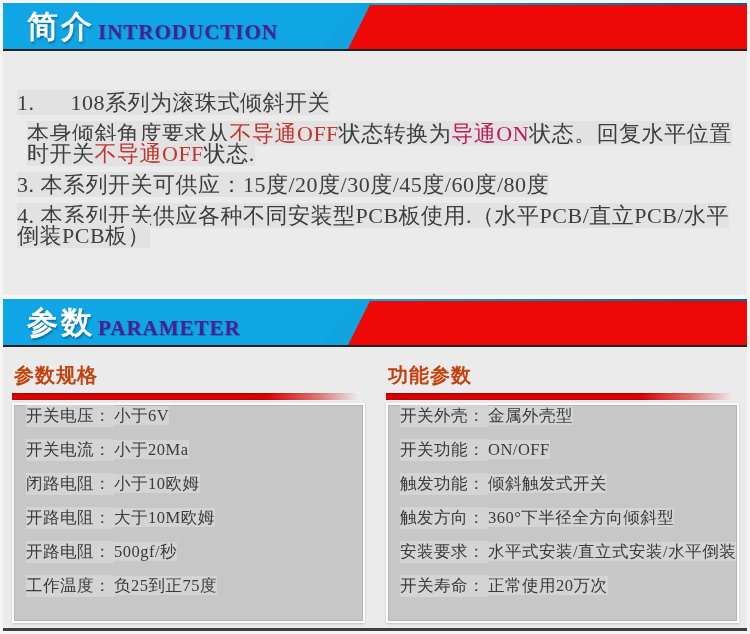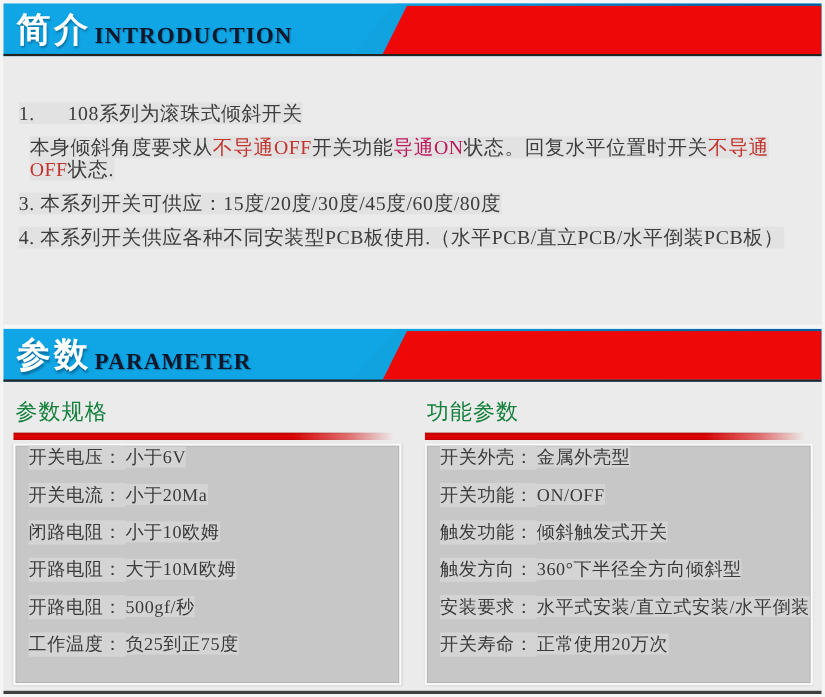--- a/index.html
+++ b/index.html
@@ -26,44 +26,44 @@
     position:absolute; top:0; right:0; height:100%; width:445px;
     background:linear-gradient(100deg,#11a2e0 20%,#0a5f9e 85%);
     clip-path:polygon(58px 0,100% 0,100% 100%,18px 100%);
   }
   .banner-red{
     position:absolute; top:2px; right:0; height:100%; width:400px;
     background:#ef0808;
     clip-path:polygon(23px 0,100% 0,100% 100%,0 100%);
   }
   .banner-title{
-    position:absolute; left:12px; top:0; height:100%;
+    position:absolute; left:24px; top:0; height:100%;
     display:flex; align-items:center; z-index:2;
   }
   .banner-zh{
     font-size:31px; line-height:31px; color:#ffffff; font-weight:bold;
     letter-spacing:3px;
     font-family:"Liberation Sans","DejaVu Sans",sans-serif;
     text-shadow:1px 2px 2px rgba(0,70,110,.55);
   }
   .banner-en{
-    font-size:21px; color:#0f172a; font-weight:bold;
+    font-size:21px; color:#4c1d95; font-weight:bold;
     font-family:"Liberation Serif","DejaVu Serif",serif;
     margin-left:3px; margin-top:12px; letter-spacing:1px;
     text-shadow:1px 1px 1px rgba(0,70,110,.45);
   }
 
   
   .intro-body{
     height:244px;
     padding:42px 14px 0 14px;
     background:#ecebeb;
   }
   .intro-body p{
-    font-size:18px; line-height:20px;
+    font-size:22px; line-height:20px;
     margin:0 0 11px 0;
     color:#3d3d3d;
     white-space:pre-wrap;
     letter-spacing:0.5px;
   }
   .intro-body p span{ background:#e3e2e2; }
   .indent{ padding-left:10px; }
   .t-red{ color:#c2342e; }
   .t-maroon{ color:#b03a3a; }
   .t-green{ color:#be185d; }
@@ -73,21 +73,21 @@
   
   .param-body{
     height:281px;
     background:#ecebeb;
     padding:16px 8px 0 9px;
     display:flex;
     gap:21px;
   }
   .param-col{ flex:1; min-width:0; }
   .col-header{
-    font-size:20px; font-weight:normal; color:#15803d;
+    font-size:20px; font-weight:bold; color:#c2410c;
     letter-spacing:1px;
     padding-left:2px;
     line-height:24px;
   }
   .red-bar{
     height:7px; margin-top:6px; margin-bottom:3px;
     background:linear-gradient(to bottom,#a80000 0%,#e00404 45%,#c60000 100%);
     -webkit-mask-image:linear-gradient(to right,#000 0%,#000 72%,rgba(0,0,0,.55) 86%,rgba(0,0,0,0) 98%);
             mask-image:linear-gradient(to right,#000 0%,#000 72%,rgba(0,0,0,.55) 86%,rgba(0,0,0,0) 98%);
   }
@@ -123,21 +123,21 @@
     <div class="banner-shade"></div>
     <div class="banner-red"></div>
     <div class="banner-title">
       <span class="banner-zh">简介</span>
       <span class="banner-en">INTRODUCTION</span>
     </div>
   </div>
 
   <div class="intro-body">
     <p><span>1.      108系列为滚珠式倾斜开关</span></p>
-    <p class="indent"><span>本身倾斜角度要求从</span><span class="t-red">不导通OFF</span><span>开关功能</span><span class="t-green">导通ON</span><span>状态。回复水平位置时开关</span><span class="t-red">不导通OFF</span><span>状态.</span></p>
+    <p class="indent"><span>本身倾斜角度要求从</span><span class="t-red">不导通OFF</span><span>状态转换为</span><span class="t-green">导通ON</span><span>状态。回复水平位置时开关</span><span class="t-red">不导通OFF</span><span>状态.</span></p>
     <p><span>3. 本系列开关可供应：15度/20度/30度/45度/60度/80度</span></p>
     <p><span>4. 本系列开关供应各种不同安装型PCB板使用.（水平PCB/直立PCB/水平倒装PCB板）</span></p>
   </div>
 
   <div class="white-gap"></div>
 
   <div class="banner">
     <div class="banner-shade"></div>
     <div class="banner-red"></div>
     <div class="banner-title">

